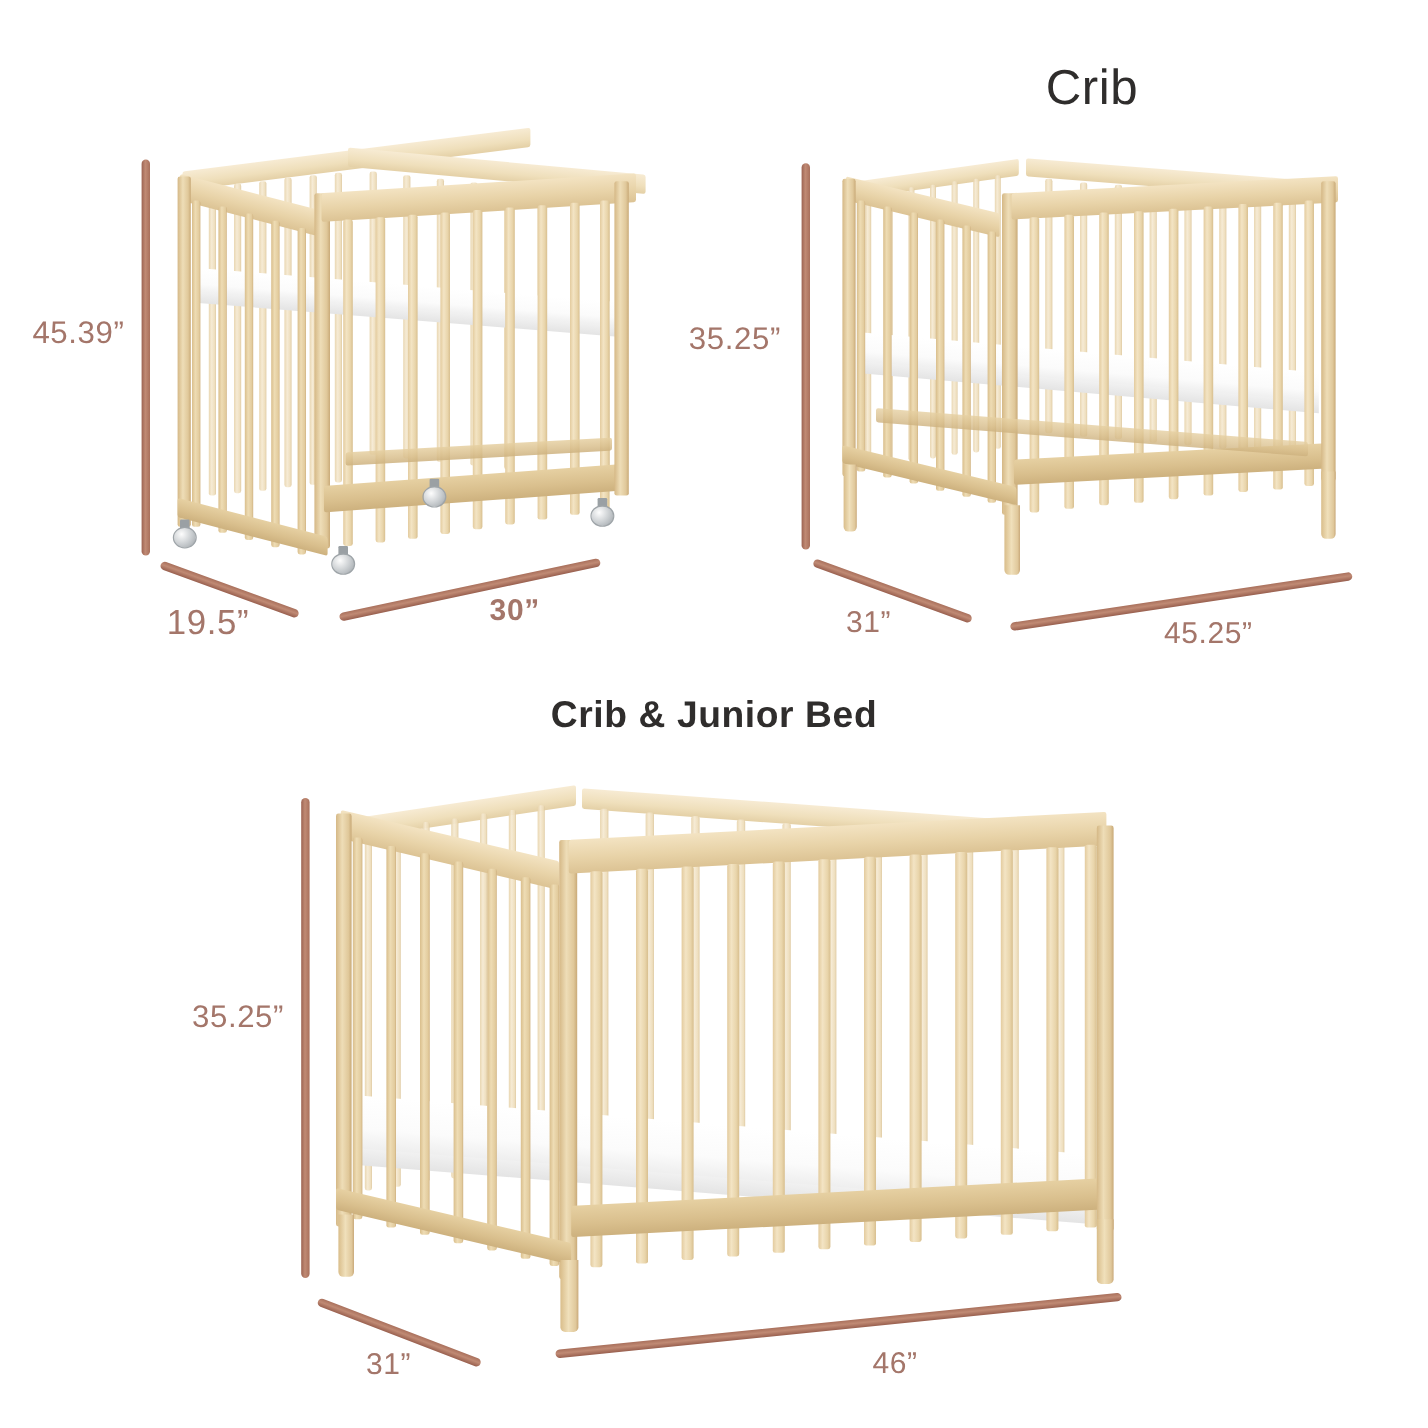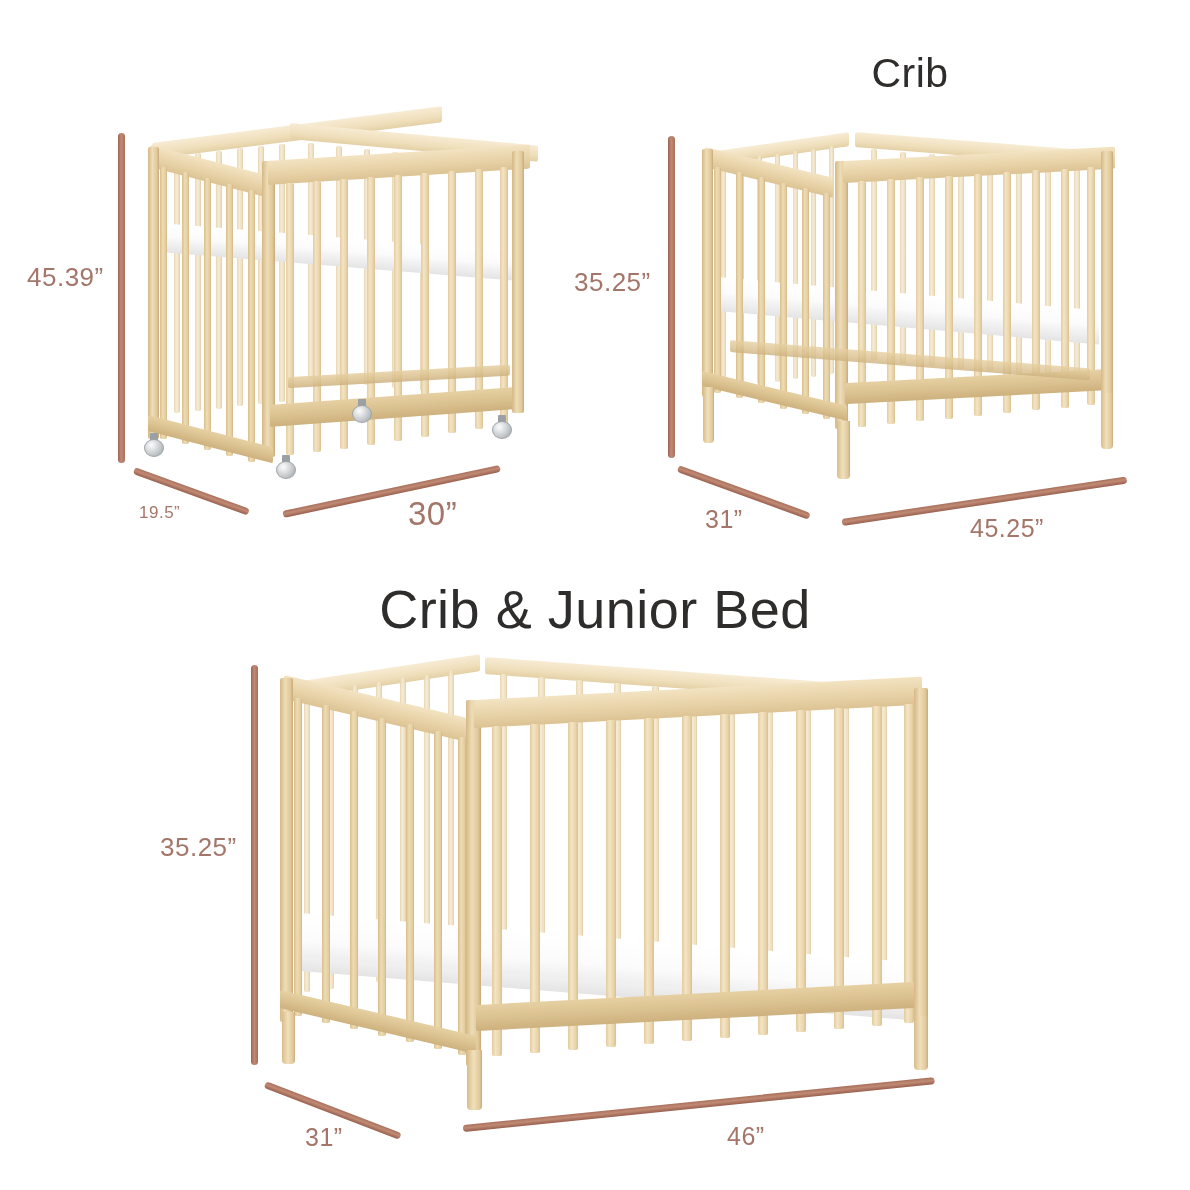--- a/index.html
+++ b/index.html
@@ -119,24 +119,24 @@
 
 <div id="page">
 
   <div class="panel" style="left:0; top:0; width:600px; height:560px;">
 
 
     <div class="dim-line-v" style="left:118px; top:133px; height:330px;"></div>
     <div class="dim-label" style="left:27px; top:262px; font-size:26px;">45.39”</div>
 
     <div class="dim-line-d" style="left:134px; top:467px; width:122px; transform:rotate(20deg);"></div>
-    <div class="dim-label" style="left:139px; top:503px; font-size:17px;">19.5”</div>
+    <div class="dim-label" style="left:139px; top:503px; font-size:29px;">19.5”</div>
 
     <div class="dim-line-d" style="left:283px; top:511px; width:222px; transform:rotate(-12deg);"></div>
-    <div class="dim-label" style="left:408px; top:495px; font-size:33px;">30”</div>
+    <div class="dim-label" style="left:408px; top:495px; font-size:25px;font-weight:bold;">30”</div>
 
     <div class="crib" style="left:140px; top:115px; width:390px; height:350px;">
 
       <div class="rail rail-light" style="left:12px; top:28px; width:290px; height:16px; transform:skewY(-7.2deg); transform-origin:left top;"></div>
 
       <div style="position:absolute; left:0; top:0; width:390px; height:350px;">
         <div class="slat slat-far" style="left:34px;  top:40px;  width:6px; height:258px;"></div>
         <div class="slat slat-far" style="left:55px;  top:38px;  width:6px; height:258px;"></div>
         <div class="slat slat-far" style="left:76px;  top:36px;  width:6px; height:258px;"></div>
         <div class="slat slat-far" style="left:97px;  top:33px;  width:6px; height:258px;"></div>
@@ -283,21 +283,21 @@
       <div class="rail rail-dark" style="left:35px; top:215px; width:360px; height:12px; transform:skewY(4.5deg); transform-origin:left top; opacity:.8;"></div>
 
       <div class="leg" style="left:8px;   top:262px; width:11px; height:56px;"></div>
       <div class="leg" style="left:142px; top:296px; width:13px; height:58px;"></div>
       <div class="leg" style="left:406px; top:268px; width:12px; height:56px;"></div>
     </div>
   </div>
 
   <div class="panel" style="left:0; top:560px; width:1190px; height:630px;">
 
-    <div class="panel-title" style="left:345px; top:18px; width:500px; font-size:54px;">Crib &amp; Junior Bed</div>
+    <div class="panel-title" style="left:345px; top:18px; width:500px; font-size:31px;font-weight:bold;">Crib &amp; Junior Bed</div>
 
     <div class="dim-line-v" style="left:251px; top:105px; height:400px;"></div>
     <div class="dim-label" style="left:160px; top:272px; font-size:26px;">35.25”</div>
 
     <div class="dim-line-d" style="left:265px; top:521px; width:145px; transform:rotate(21deg);"></div>
     <div class="dim-label" style="left:305px; top:563px; font-size:25px;">31”</div>
 
     <div class="dim-line-d" style="left:463px; top:565px; width:474px; transform:rotate(-5.8deg);"></div>
     <div class="dim-label" style="left:727px; top:562px; font-size:25px;">46”</div>
 

